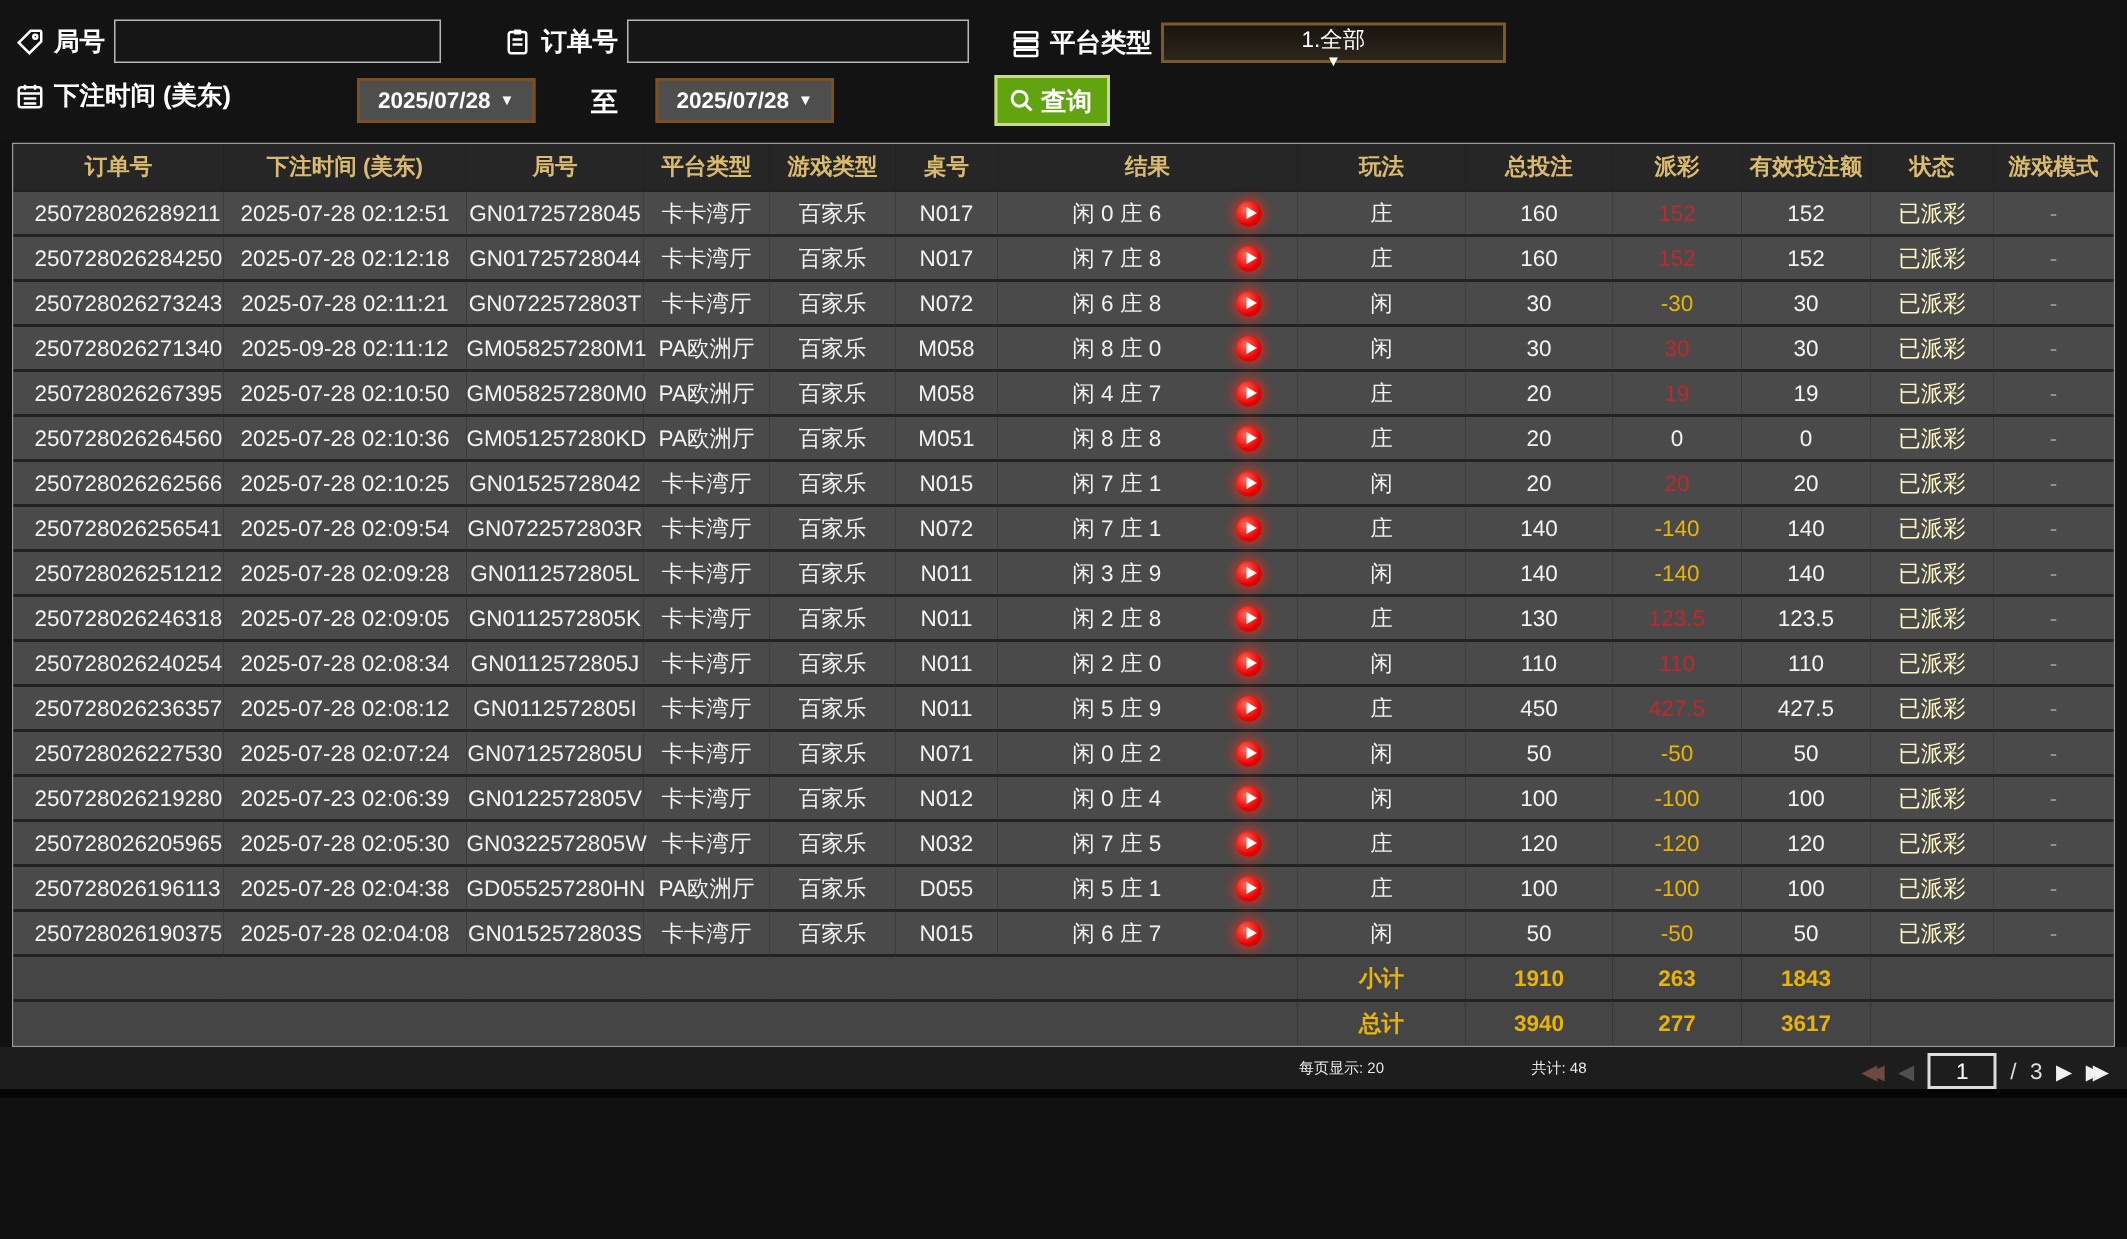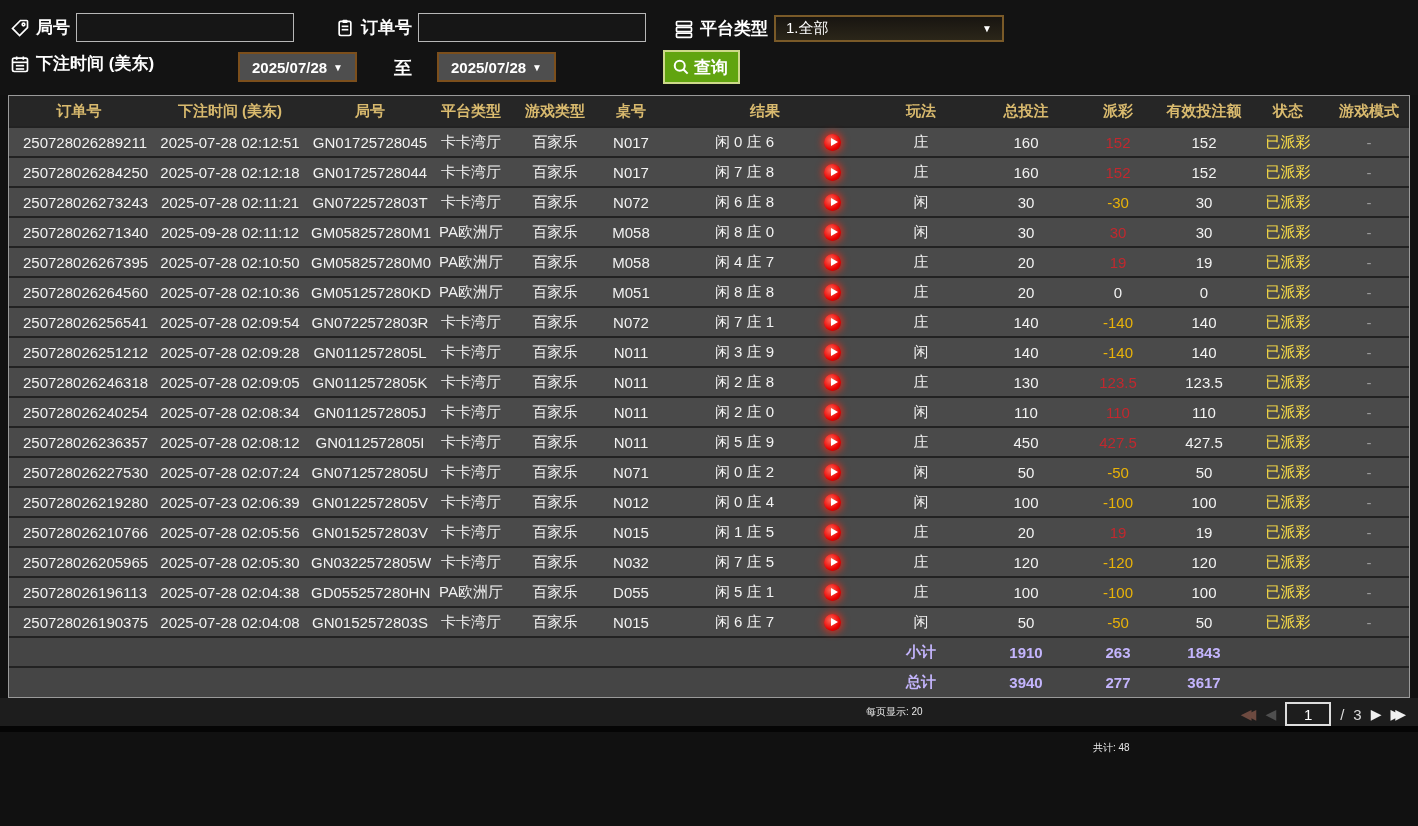--- a/index.html
+++ b/index.html
@@ -26,21 +26,21 @@
     border:2px solid #7c4f1c; color:#fff; font-size:15px; font-weight:bold;
     display:flex; align-items:center; justify-content:center; gap:6px;
     cursor:pointer; font-family:"Liberation Sans", sans-serif;
   }
   .date-btn .caret { font-size:10px; }
   .to-label { font-size:18px; font-weight:bold; color:#fff; }
   .select-box {
     width:230px; height:27px; background:linear-gradient(#181511,#2b2619);
     border:2px solid #7a5a28; color:#fff; font-size:15px;
     display:flex; align-items:center; justify-content:space-between;
-    padding:0 10px; cursor:pointer;
+    padding:0 10px; cursor:pointer;flex-direction:column;
   }
   .select-box .caret { font-size:10px; color:#fff; }
   .search-btn {
     height:34px; padding:0 10px 0 6px; background:#61a410;
     border:2px solid #cdd98a; color:#fff; font-size:17px; font-weight:bold;
     display:flex; align-items:center; gap:3px; cursor:pointer;
     font-family:"Liberation Sans", sans-serif;
   }
 
   
@@ -63,23 +63,23 @@
     box-shadow:0 0 7px 2px rgba(255,40,20,.7);
     position:relative; cursor:pointer;
   }
   .play-icon::after {
     content:""; position:absolute; left:6.5px; top:4.5px;
     border-left:7px solid #fff; border-top:4px solid transparent; border-bottom:4px solid transparent;
   }
   .pos { color:#c1282e; }
   .neg { color:#eab308; }
   .zero { color:#f2f2f2; }
-  .c-status { color:#fde047; }
+  .c-status { color:#fef9c3; }
   .c-mode { color:#9a9a9a; }
-  tr.summary td { background:#454545; color:#c4b5fd; font-weight:bold; }
+  tr.summary td { background:#454545; color:#eab308; font-weight:bold; }
 
   
   .footerbar { position:relative; height:34px; background:#1d1d1d; border-bottom:6px solid #050505; }
   .footerbar .ftext { position:absolute; top:7px; font-size:10px; color:#e8e8e8; white-space:nowrap; }
   .pager { position:absolute; right:12px; top:4px; display:flex; align-items:center; gap:9px; }
   .pg-arrow { font-size:14px; letter-spacing:-6px; padding-right:6px; cursor:pointer; line-height:24px; }
   .pg-first { color:#6d4a40; }
   .pg-prev { color:#4f4f4f; }
   .pg-next, .pg-last { color:#f0f0f0; }
   .page-box {
@@ -320,20 +320,40 @@
       </div>
     </td>
     <td>庄</td>
     <td>20</td>
     <td class="zero">0</td>
     <td>0</td>
     <td class="c-status">已派彩</td>
     <td class="c-mode">-</td>
   </tr>
         <tr>
+    <td class="c-order">250728026262566</td>
+    <td>2025-07-28 02:10:25</td>
+    <td>GN01525728042</td>
+    <td>卡卡湾厅</td>
+    <td>百家乐</td>
+    <td>N015</td>
+    <td>
+      <div class="result-cell">
+        <span class="result-text">闲 7 庄 1</span>
+        <span class="play-icon"></span>
+      </div>
+    </td>
+    <td>闲</td>
+    <td>20</td>
+    <td class="pos">20</td>
+    <td>20</td>
+    <td class="c-status">已派彩</td>
+    <td class="c-mode">-</td>
+  </tr>
+        <tr>
     <td class="c-order">250728026256541</td>
     <td>2025-07-28 02:09:54</td>
     <td>GN0722572803R</td>
     <td>卡卡湾厅</td>
     <td>百家乐</td>
     <td>N072</td>
     <td>
       <div class="result-cell">
         <span class="result-text">闲 7 庄 1</span>
         <span class="play-icon"></span>
@@ -456,40 +476,20 @@
     <td>
       <div class="result-cell">
         <span class="result-text">闲 0 庄 4</span>
         <span class="play-icon"></span>
       </div>
     </td>
     <td>闲</td>
     <td>100</td>
     <td class="neg">-100</td>
     <td>100</td>
-    <td class="c-status">已派彩</td>
-    <td class="c-mode">-</td>
-  </tr>
-        <tr>
-    <td class="c-order">250728026210766</td>
-    <td>2025-07-28 02:05:56</td>
-    <td>GN0152572803V</td>
-    <td>卡卡湾厅</td>
-    <td>百家乐</td>
-    <td>N015</td>
-    <td>
-      <div class="result-cell">
-        <span class="result-text">闲 1 庄 5</span>
-        <span class="play-icon"></span>
-      </div>
-    </td>
-    <td>庄</td>
-    <td>20</td>
-    <td class="pos">19</td>
-    <td>19</td>
     <td class="c-status">已派彩</td>
     <td class="c-mode">-</td>
   </tr>
         <tr>
     <td class="c-order">250728026205965</td>
     <td>2025-07-28 02:05:30</td>
     <td>GN0322572805W</td>
     <td>卡卡湾厅</td>
     <td>百家乐</td>
     <td>N032</td>
@@ -563,21 +563,21 @@
       <td>277</td>
       <td>3617</td>
       <td colspan="2"></td>
     </tr>
   </tbody>
 </table>
 </div>
 
 <div class="footerbar">
   <span class="ftext" style="left:866px;">每页显示: 20</span>
-  <span class="ftext" style="left:1093px;margin-top:36px;">共计: 48</span>
+  <span class="ftext" style="left:1021px;">共计: 48</span>
   <div class="pager">
     <span class="pg-arrow pg-first">◀◀</span>
     <span class="pg-arrow pg-prev">◀</span>
     <input class="page-box" value="1" style="">
     <span class="pg-sep">/</span>
     <span class="pg-total">3</span>
     <span class="pg-arrow pg-next">▶</span>
     <span class="pg-arrow pg-last">▶▶</span>
   </div>
 </div>

